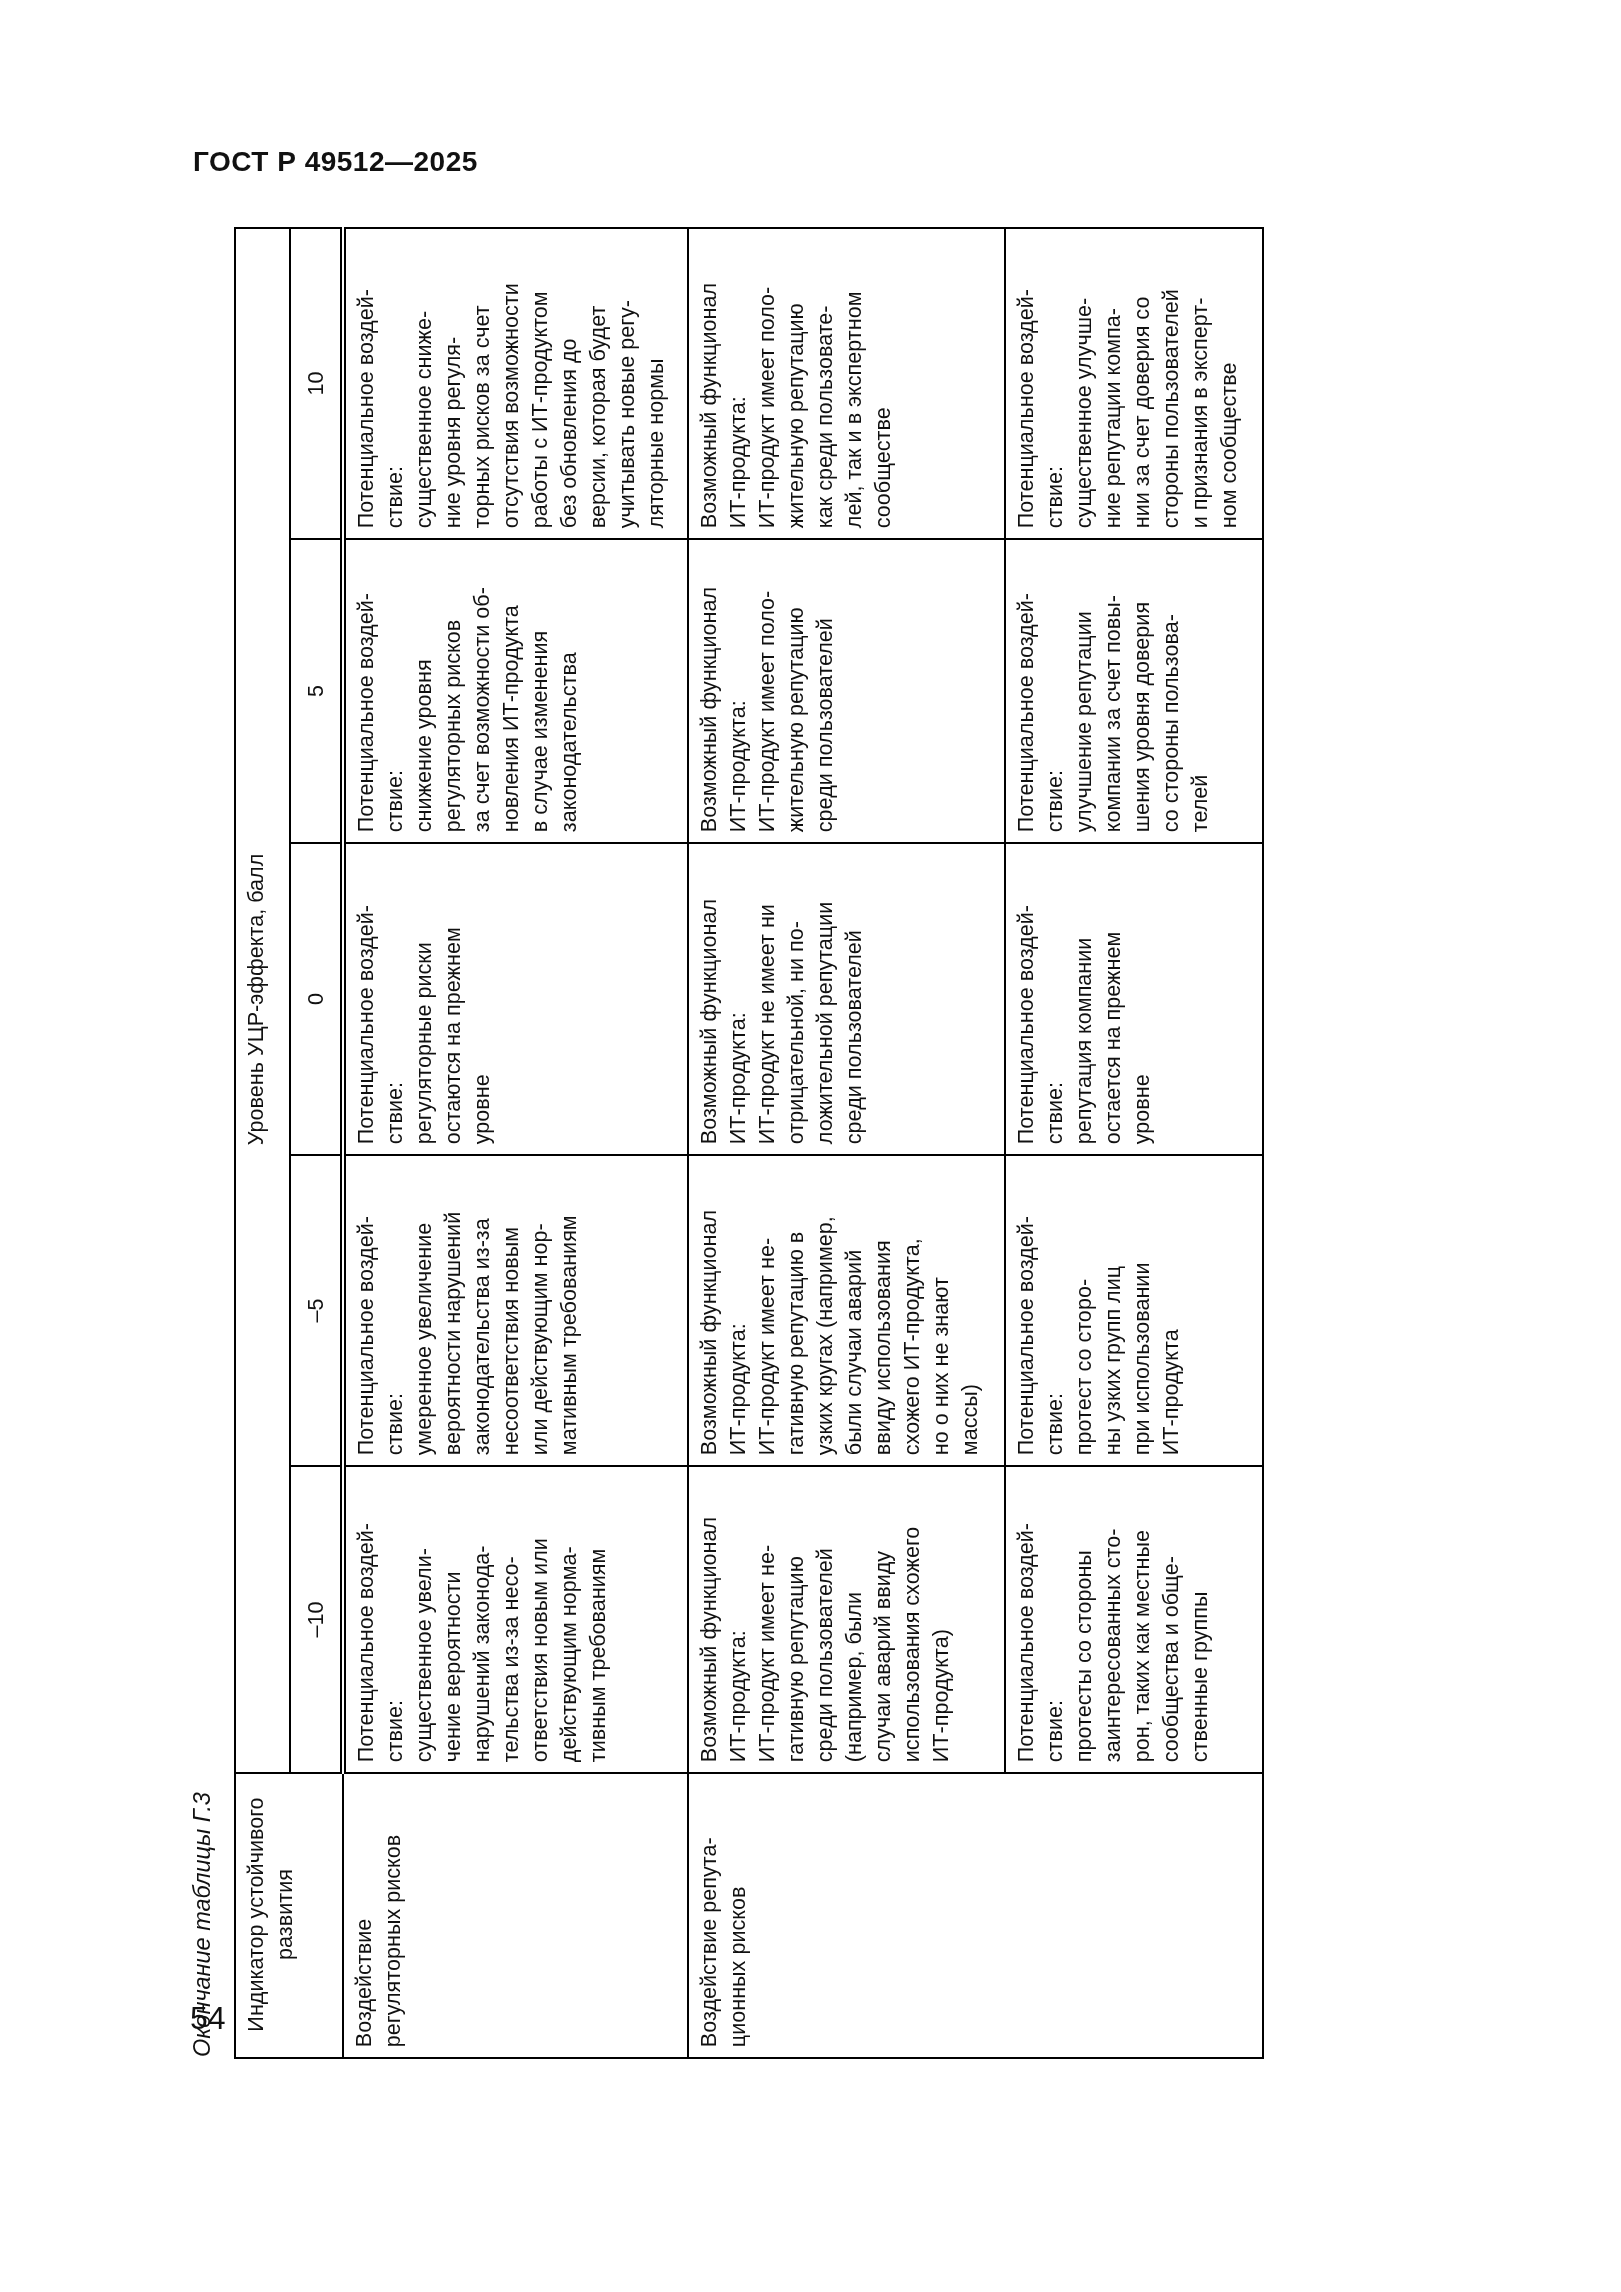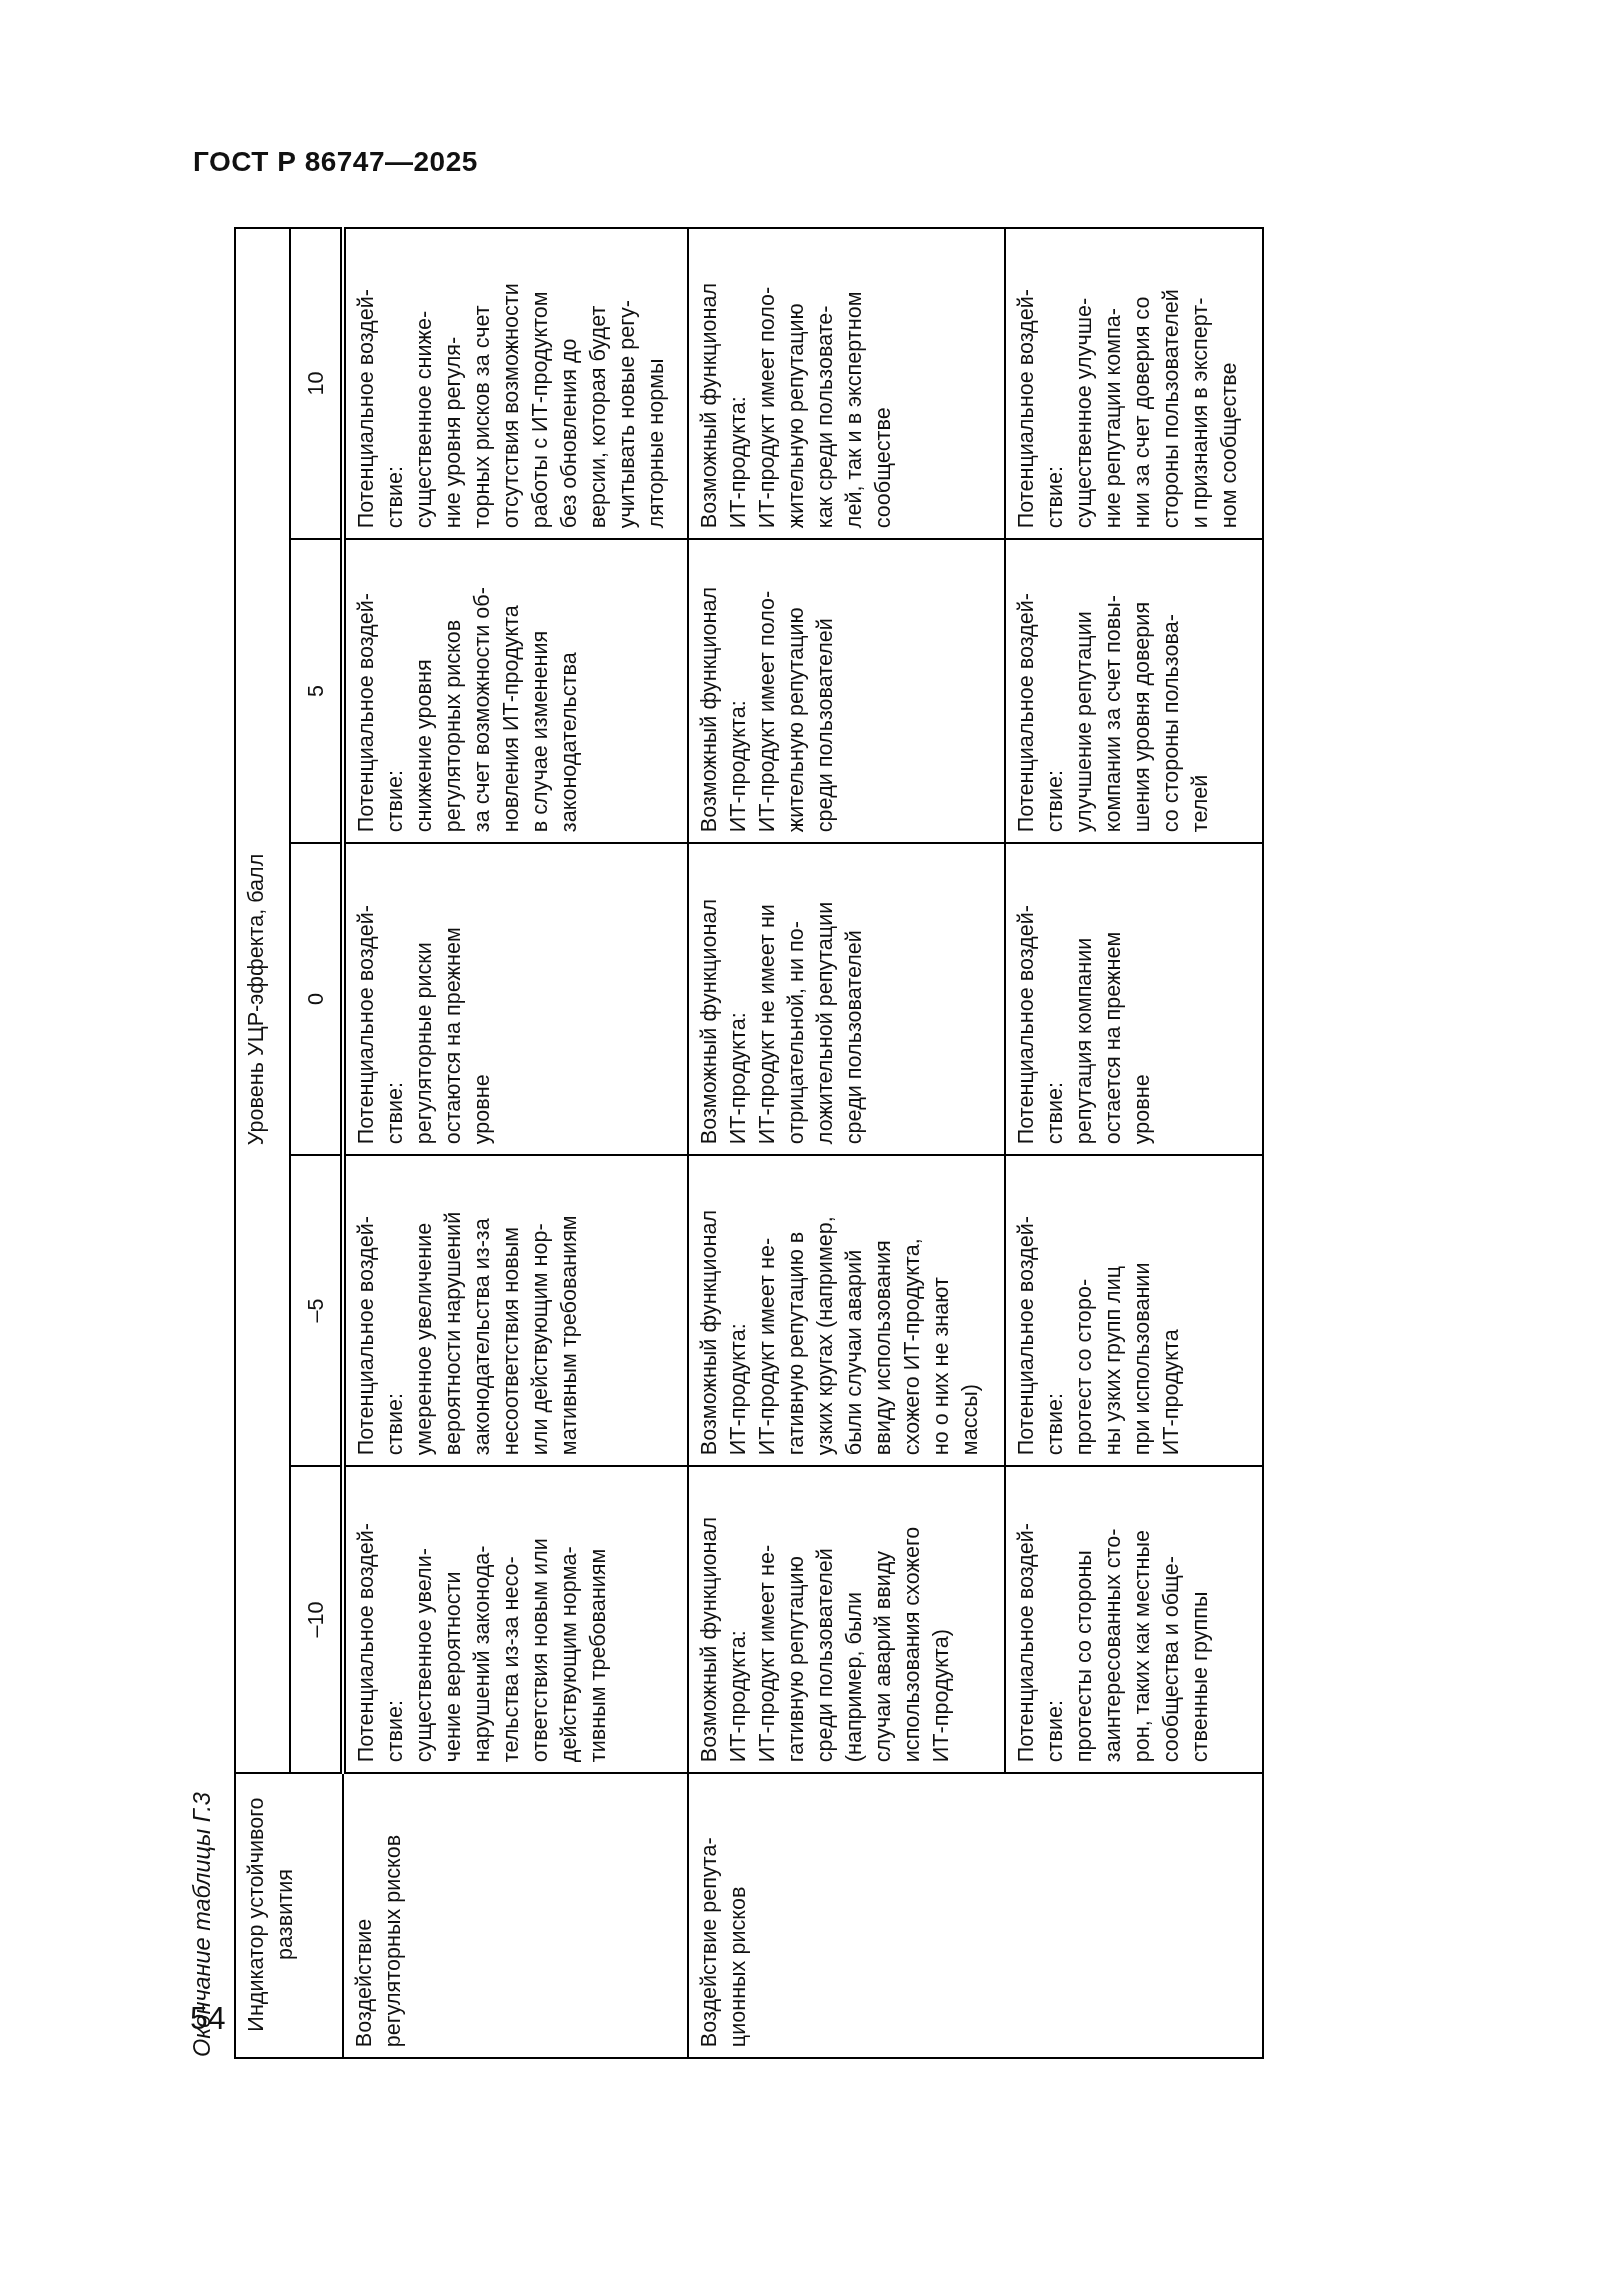--- a/index.html
+++ b/index.html
@@ -49,21 +49,21 @@
   }
   tr.hr1{height:44px;}
   tr.r-reg{height:345px;}
   tr.r-rep-a{height:317px;}
   tr.r-rep-b{height:258px;}
   td.rowhead{white-space:pre-line;}
 </style>
 </head>
 <body>
 
-<div class="doc-code">ГОСТ Р 86747—2025</div>
+<div class="doc-code">ГОСТ Р 49512—2025</div>
 
 <div class="rot-wrap">
   <div class="tbl-caption">Окончание таблицы Г.3</div>
 
   <table class="gost">
     <colgroup>
       <col style="width:285px">
       <col style="width:307px">
       <col style="width:311px">
       <col style="width:312px">

